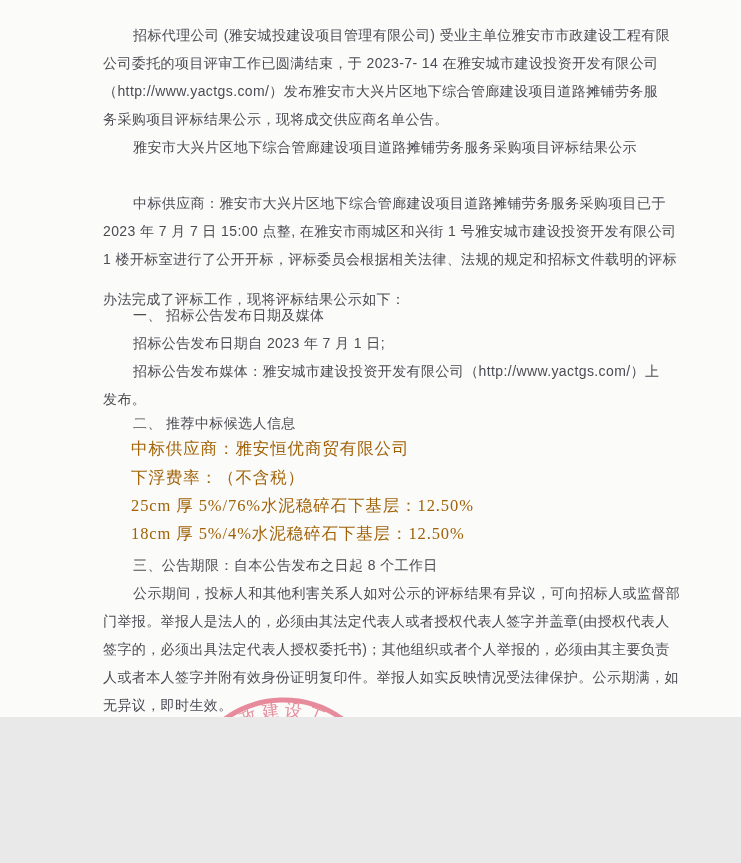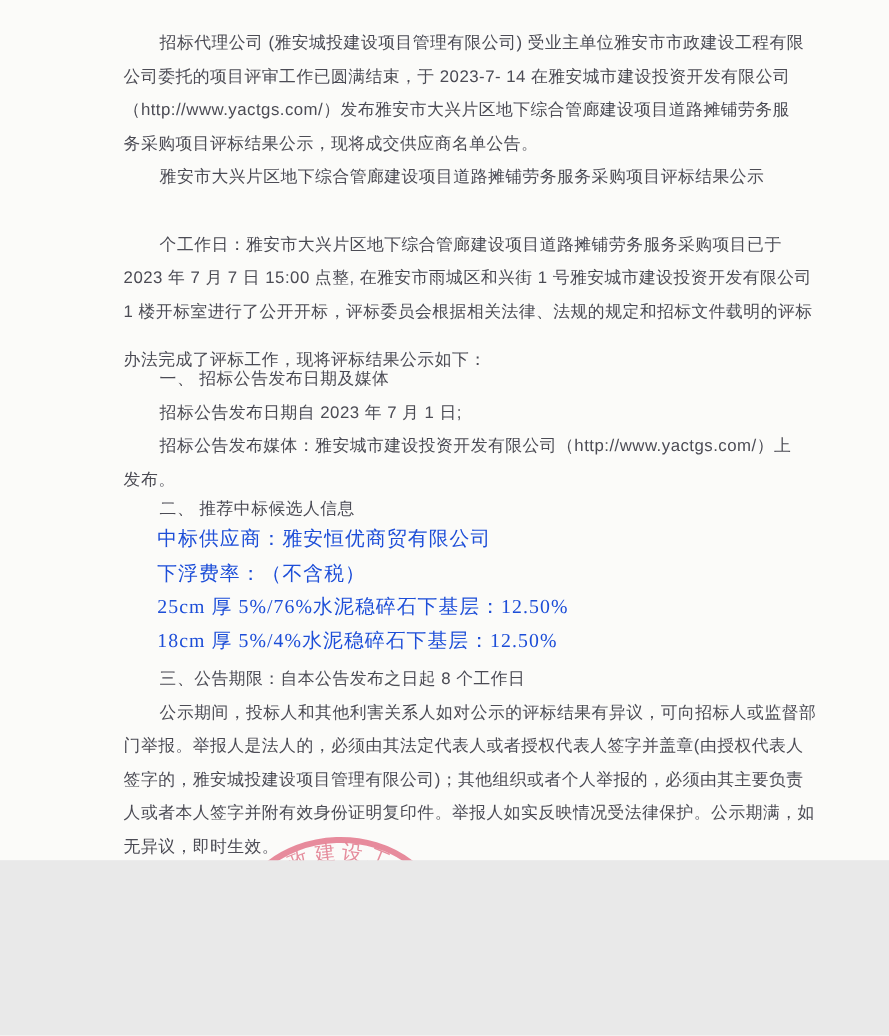--- a/index.html
+++ b/index.html
@@ -15,21 +15,21 @@
     white-space:nowrap;
     font-size:14px;line-height:18px;
     color:#4b4b54;
     letter-spacing:0.4px;
   }
   .ind{left:133px;}
   .serif{
     left:131px;
     font-family:"Liberation Serif","DejaVu Serif",serif;
     font-size:16.5px;line-height:20px;
-    color:#1d4ed8;
+    color:#a16207;
     letter-spacing:0.9px;
   }
   .seal{
     position:absolute;
     left:186px;top:694px;
     width:194px;height:169px;
     mix-blend-mode:multiply;
     opacity:0.92;
     transform:rotate(-2deg);
     pointer-events:none;
@@ -50,40 +50,40 @@
 
 <div class="page">
 
   <div class="ln ind" style="top:26px">招标代理公司 (雅安城投建设项目管理有限公司) 受业主单位雅安市市政建设工程有限</div>
   <div class="ln" style="top:54px">公司委托的项目评审工作已圆满结束，于 2023-7- 14 在雅安城市建设投资开发有限公司</div>
   <div class="ln" style="top:82px">（http://www.yactgs.com/）发布雅安市大兴片区地下综合管廊建设项目道路摊铺劳务服</div>
   <div class="ln" style="top:110px">务采购项目评标结果公示，现将成交供应商名单公告。</div>
 
   <div class="ln ind" style="top:138px">雅安市大兴片区地下综合管廊建设项目道路摊铺劳务服务采购项目评标结果公示</div>
 
-  <div class="ln ind" style="top:194px">个工作日：雅安市大兴片区地下综合管廊建设项目道路摊铺劳务服务采购项目已于</div>
+  <div class="ln ind" style="top:194px">中标供应商：雅安市大兴片区地下综合管廊建设项目道路摊铺劳务服务采购项目已于</div>
   <div class="ln" style="top:222px">2023 年 7 月 7 日 15:00 点整, 在雅安市雨城区和兴街 1 号雅安城市建设投资开发有限公司</div>
   <div class="ln" style="top:250px">1 楼开标室进行了公开开标，评标委员会根据相关法律、法规的规定和招标文件载明的评标</div>
   <div class="ln" style="top:290px">办法完成了评标工作，现将评标结果公示如下：</div>
 
   <div class="ln ind" style="top:306px">一、 招标公告发布日期及媒体</div>
   <div class="ln ind" style="top:334px">招标公告发布日期自 2023 年 7 月 1 日;</div>
   <div class="ln ind" style="top:362px">招标公告发布媒体：雅安城市建设投资开发有限公司（http://www.yactgs.com/）上</div>
   <div class="ln" style="top:390px">发布。</div>
 
   <div class="ln ind" style="top:414px">二、 推荐中标候选人信息</div>
   <div class="ln serif" style="top:439px">中标供应商：雅安恒优商贸有限公司</div>
   <div class="ln serif" style="top:468px">下浮费率：（不含税）</div>
   <div class="ln serif" style="top:496px">25cm 厚 5%/76%水泥稳碎石下基层：12.50%</div>
   <div class="ln serif" style="top:524px">18cm 厚 5%/4%水泥稳碎石下基层：12.50%</div>
 
   <div class="ln ind" style="top:556px">三、公告期限：自本公告发布之日起 8 个工作日</div>
   <div class="ln" style="top:612px">门举报。举报人是法人的，必须由其法定代表人或者授权代表人签字并盖章(由授权代表人</div>
   <div class="ln ind" style="top:584px">公示期间，投标人和其他利害关系人如对公示的评标结果有异议，可向招标人或监督部</div>
-  <div class="ln" style="top:640px">签字的，雅安城投建设项目管理有限公司)；其他组织或者个人举报的，必须由其主要负责</div>
+  <div class="ln" style="top:640px">签字的，必须出具法定代表人授权委托书)；其他组织或者个人举报的，必须由其主要负责</div>
   <div class="ln" style="top:668px">人或者本人签字并附有效身份证明复印件。举报人如实反映情况受法律保护。公示期满，如</div>
   <div class="ln" style="top:696px">无异议，即时生效。</div>
 
   <div class="ln ind" style="top:724px">特此公告！</div>
   <div class="ln ind" style="top:752px">招标人：必须出具法定代表人授权委托书</div>
   <div class="ln ind" style="top:780px">联系人：万先生</div>
 
   <svg class="seal" viewBox="0 0 194 169">
     <defs>
       <path id="arcTop" d="M 28.4 103.9 A 73 61 0 1 1 165.6 103.9" fill="none"></path>

